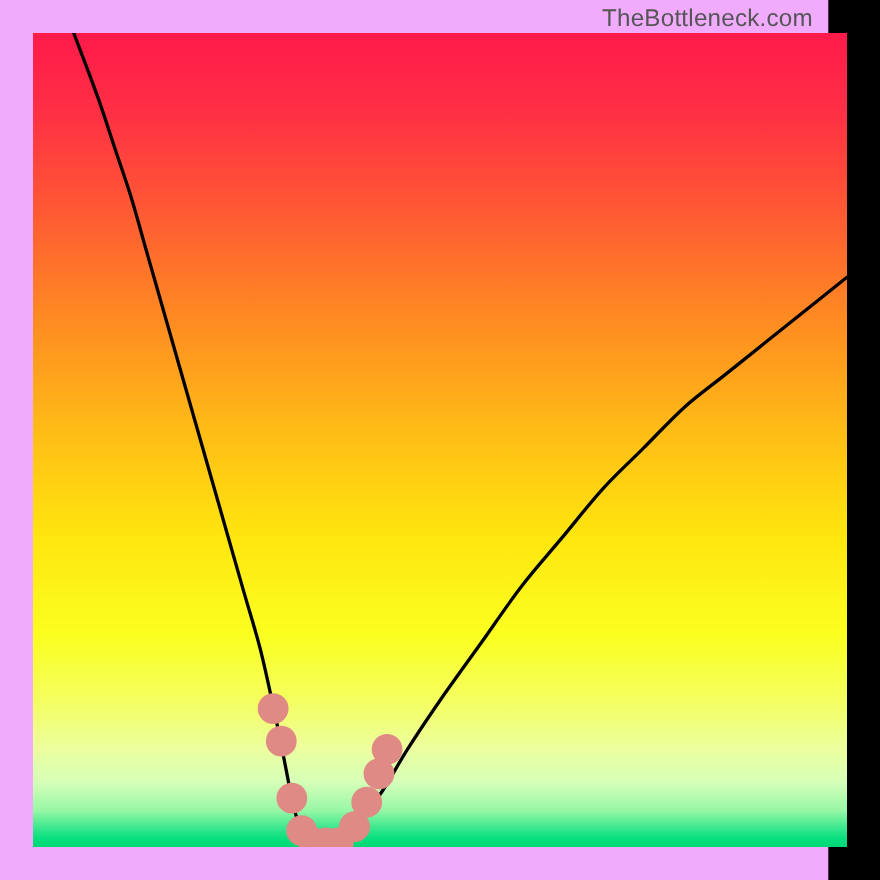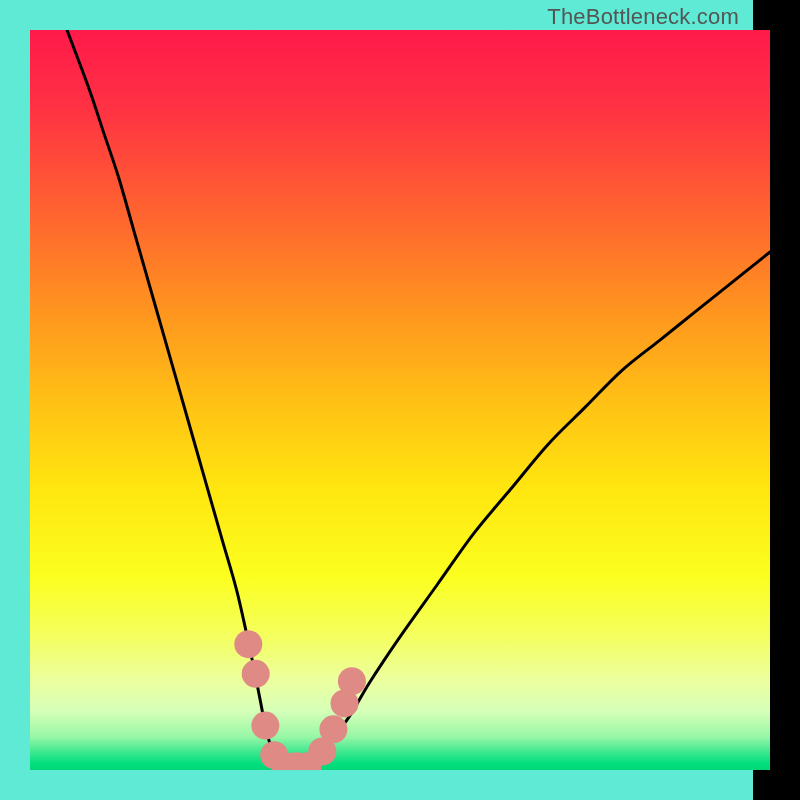--- a/index.html
+++ b/index.html
@@ -1,21 +1,21 @@
 <!DOCTYPE html>
 <html><head>
 <meta charset="utf-8">
 <style>
   * { margin: 0; padding: 0; box-sizing: border-box; }
   html, body { width: 800px; height: 800px; overflow: hidden; background: #000; }
   .frame {
     position: relative;
     width: 753px;
     height: 800px;
-    background: #5eead4;
+    background: #f0abfc;
   }
   .watermark {
     position: absolute;
     top: 4px;
     right: 14px;
     font-family: Arial, Helvetica, sans-serif;
     font-size: 22px;
     font-weight: 400;
     color: #555;
     letter-spacing: 0.2px;

